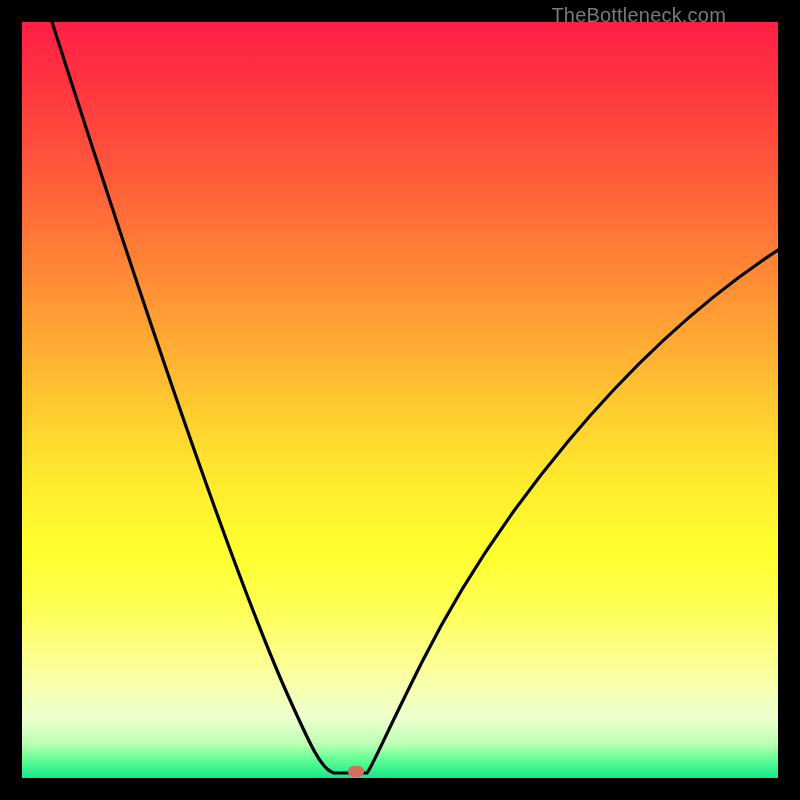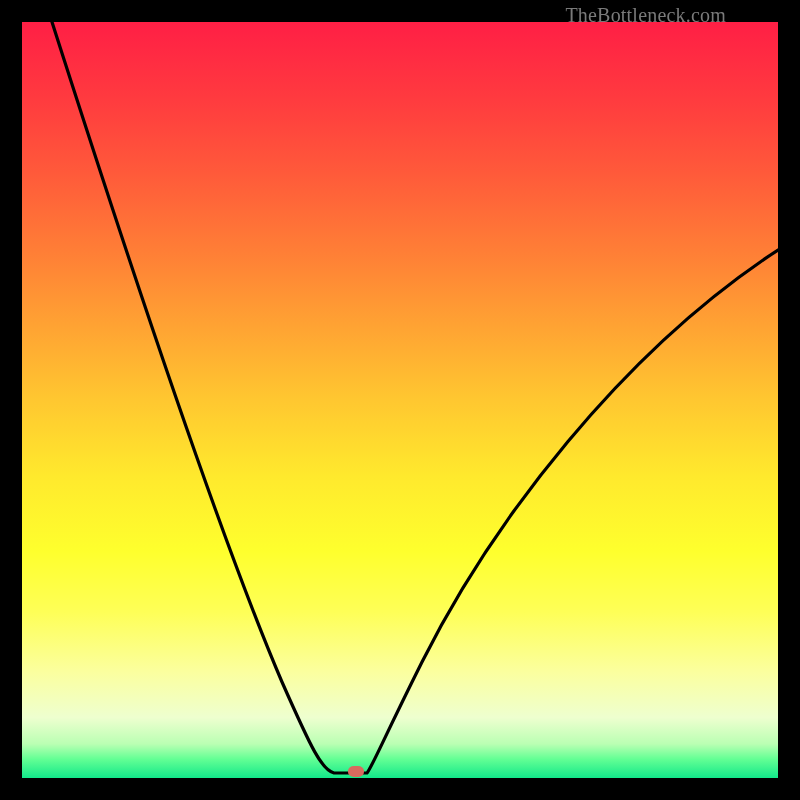--- a/index.html
+++ b/index.html
@@ -9,21 +9,20 @@
     height: 800px;
     background: #000;
     font-family: Arial, Helvetica, sans-serif;
     overflow: hidden;
   }
   .frame {
     position: relative;
     width: 752px;
     height: 800px;
     box-sizing: border-box;
-    font-family: Liberation Serif, serif;
   }
   .plot {
     position: absolute;
     left: 22px;
     top: 22px;
     width: 756px;
     height: 756px;
     background: linear-gradient(to bottom,
       #ff1f45 0%,
       #ff3a3f 10%,

